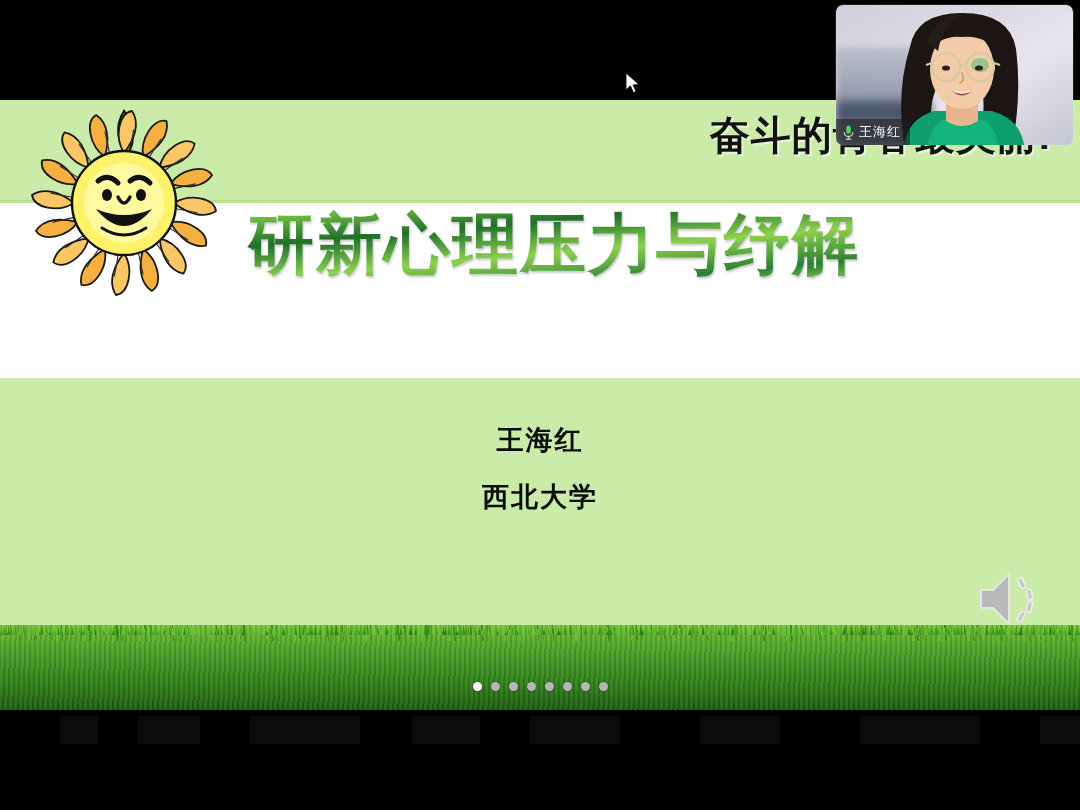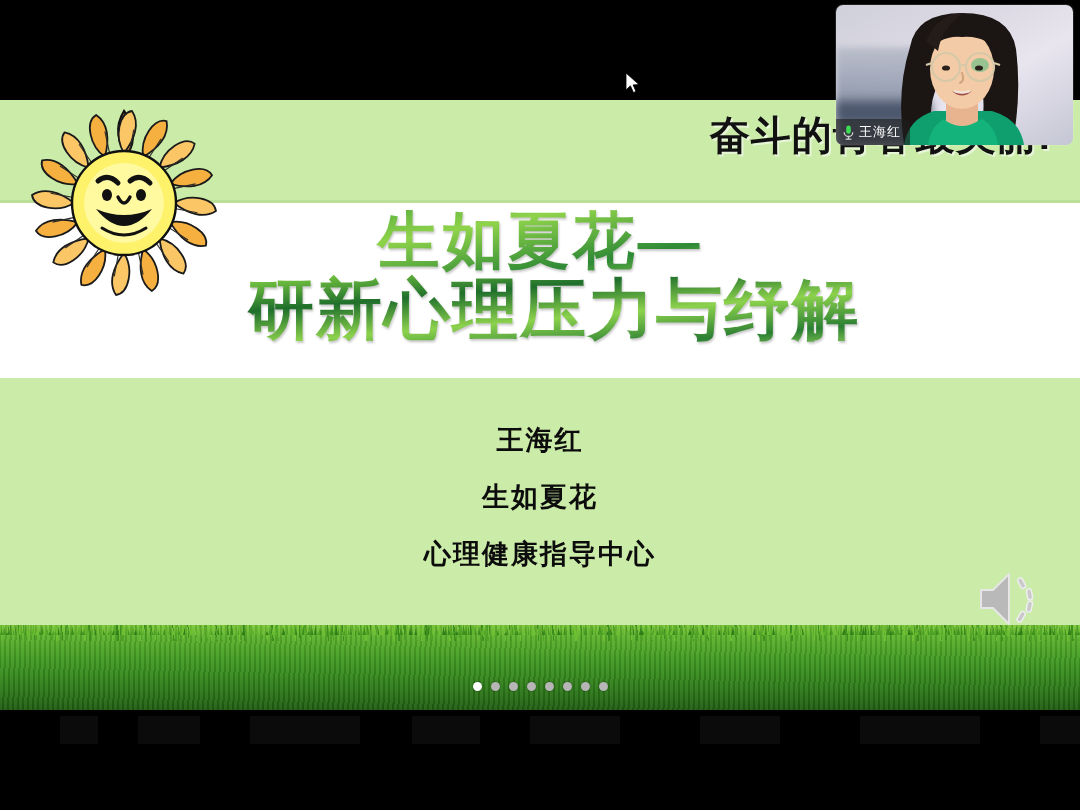--- a/index.html
+++ b/index.html
@@ -162,28 +162,26 @@
       <path d="M96 92 q6 12 12 0" stroke="#111" stroke-width="3.4" fill="none" stroke-linecap="round"></path>
 
       <path d="M74 104 q28 34 56 0 q-28 12 -56 0z" fill="#111"></path>
       <path d="M84 112 q18 10 34 0" fill="#fff" stroke="none" opacity="0"></path>
       <path d="M80 123 q22 14 44 0" stroke="#111" stroke-width="3" fill="none" stroke-linecap="round"></path>
     </svg>
 
     <div class="header-line">奋斗的青春最美丽!</div>
 
     <div class="title-wrap">
-      <div class="title-l1">生如夏花—</div>
       <div class="title-l2">研新心理压力与纾解</div>
     </div>
 
     <div class="presenter">
       <div>王海红</div>
-      <div>生如夏花</div>
-      <div>心理健康指导中心</div>
+      <div>西北大学</div>
     </div>
 
     <svg id="pptspk" viewBox="0 0 75 62">
       <g filter="">
         <path d="M6 22 h12 L34 6 v50 L18 40 H6 z" fill="#b9b9b9" stroke="#e6e6e6" stroke-width="2" stroke-linejoin="round"></path>
         <g fill="#c9c9c9" stroke="#ededed" stroke-width="1.6" stroke-linecap="round">
           <rect x="44" y="10" width="5" height="11" rx="2.5" transform="rotate(-28 46 15)"></rect>
           <rect x="52" y="21" width="5" height="11" rx="2.5" transform="rotate(-10 54 26)"></rect>
           <rect x="52" y="33" width="5" height="11" rx="2.5" transform="rotate(12 54 38)"></rect>
           <rect x="44" y="43" width="5" height="11" rx="2.5" transform="rotate(30 46 48)"></rect>

